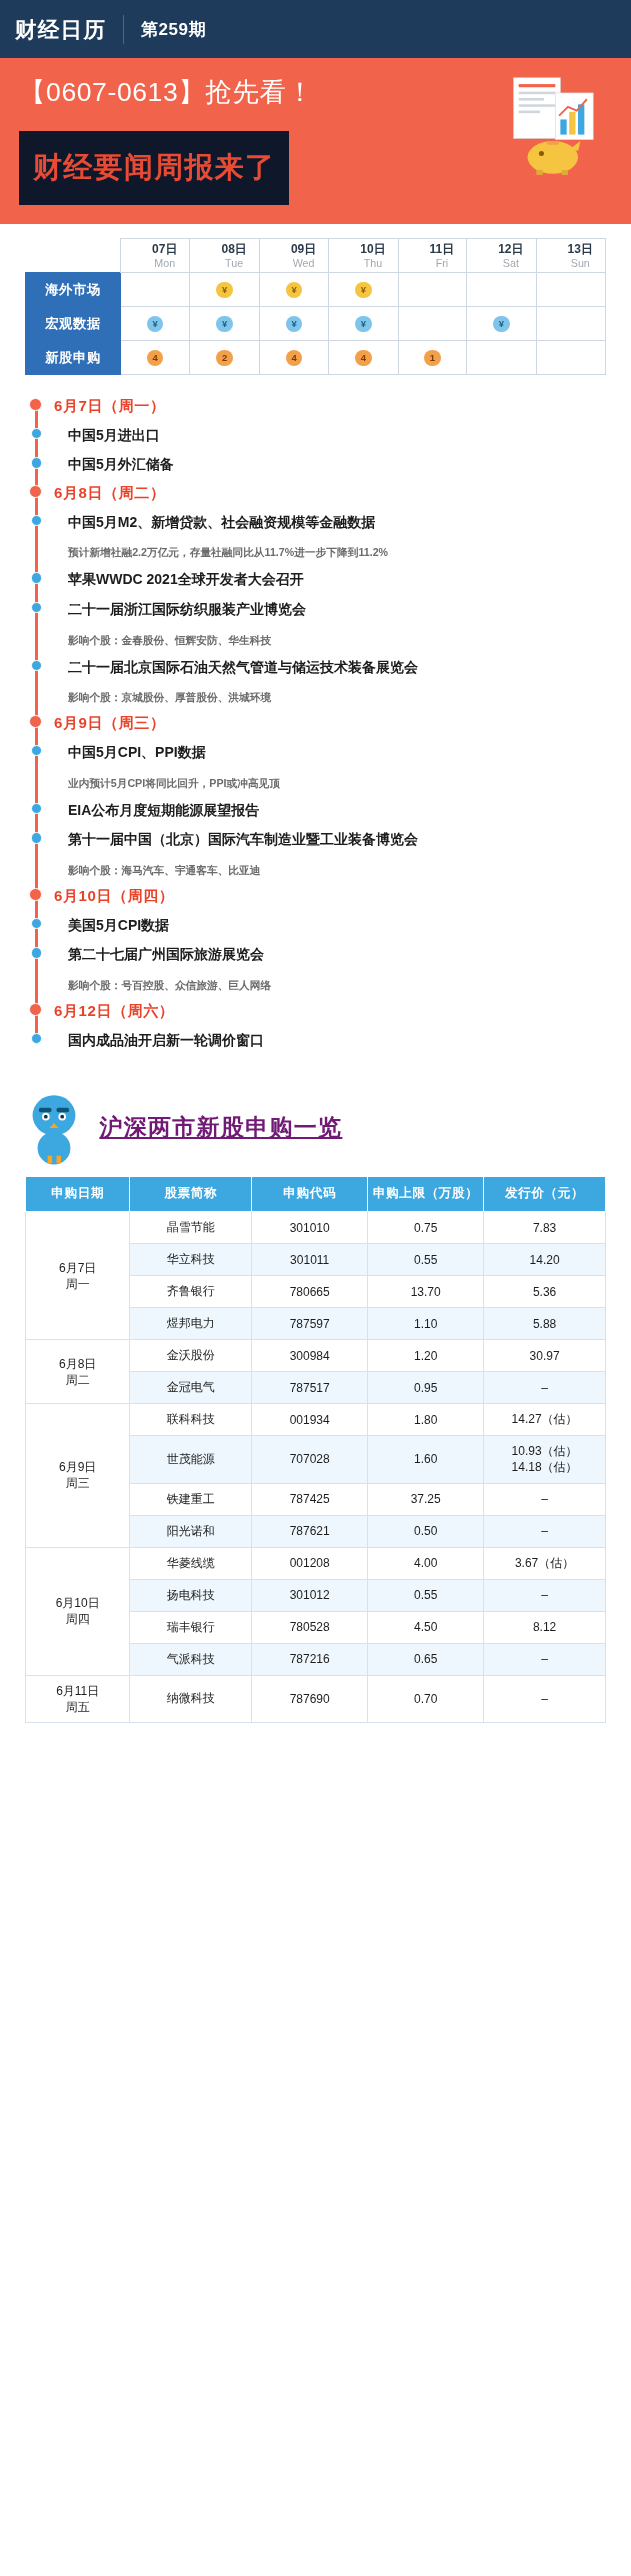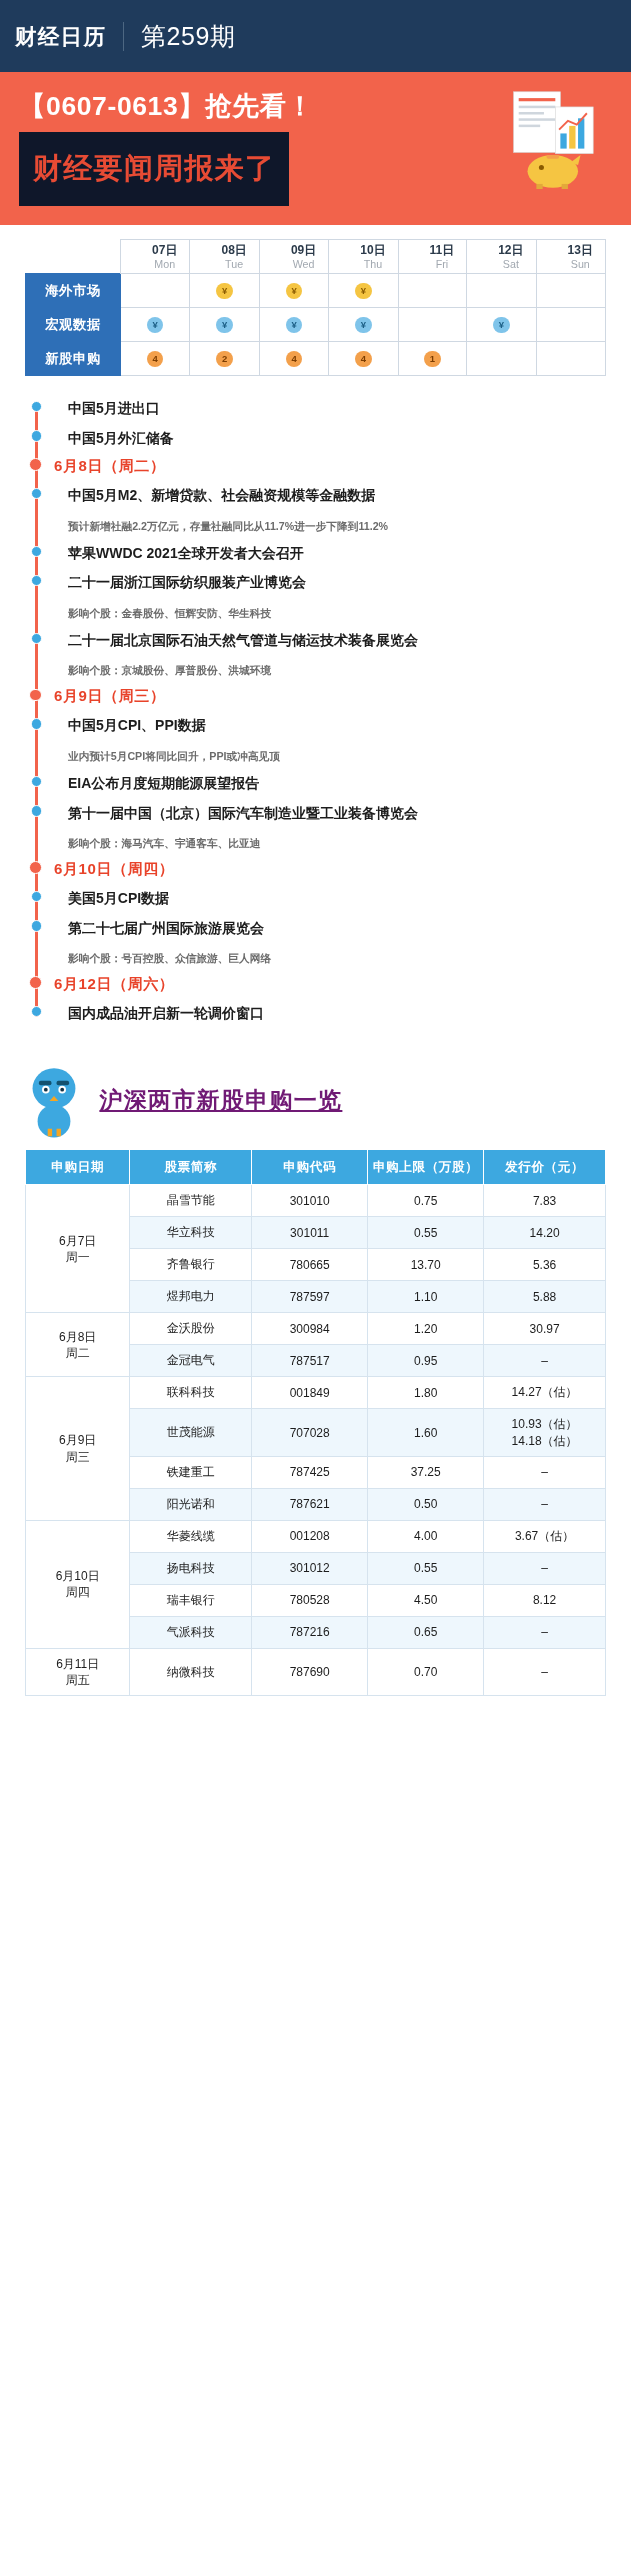--- a/index.html
+++ b/index.html
@@ -7,52 +7,52 @@
   body {
     width:631px;
     font-family:"Liberation Sans","DejaVu Sans",sans-serif;
     background:#ffffff;
     color:#222;
   }
   .page { width:631px; position:relative; }
 
   
   .topbar {
-    height:72px;
+    height:58px;
     background:#1f3b5c;
     display:flex;
     align-items:center;
     padding:0 15px;
   }
   .topbar .logo {
     color:#ffffff;
     font-size:21.5px;
     font-weight:bold;
     letter-spacing:1.3px;
     font-family:"Liberation Serif","DejaVu Serif",serif;
   }
   .topbar .sep {
     width:1.9px; height:29px; background:#4d6782; margin:0 16.4px;
   }
   .topbar .issue {
-    color:#ffffff; font-size:25px; font-weight:normal; letter-spacing:0.6px;
+    color:#ffffff; font-size:17px; font-weight:bold; letter-spacing:0.6px;
   }
 
   .banner {
     background:#f2634b;
     padding:16.4px 19px 19px 19px;
     position:relative;
     min-height:126px;
   }
   .banner .line1 {
     color:#ffffff;
     font-size:26.5px;
-    font-weight:bold;
+    font-weight:normal;
     letter-spacing:0.6px;
-    margin-bottom:8px;
+    margin-bottom:21px;
   }
   .banner .line2 {
     display:inline-block;
     background:#0f172a;
     color:#e74b34;
     font-size:29px;
     font-weight:bold;
     padding:17px 14px;
     letter-spacing:1.3px;
   }
@@ -238,20 +238,24 @@
           <td></td>
         </tr>
       </tbody>
     </table>
   </div>
 
   <div class="timeline">
     <div class="tl-inner">
       <div class="tl-rail"></div>
 
+      <div class="date-row">
+        <span class="dot"></span>
+        <span class="date-text">6月7日（周一）</span>
+      </div>
       <div class="item">
         <span class="dot"></span>
         <div class="item-title">中国5月进出口</div>
       </div>
       <div class="item">
         <span class="dot"></span>
         <div class="item-title">中国5月外汇储备</div>
       </div>
 
       <div class="date-row">
@@ -388,21 +392,21 @@
         <tr class="alt">
           <td>金冠电气</td>
           <td>787517</td>
           <td>0.95</td>
           <td>–</td>
         </tr>
 
         <tr>
           <td class="daycell" rowspan="4">6月9日<br>周三</td>
           <td>联科科技</td>
-          <td>001849</td>
+          <td>001934</td>
           <td>1.80</td>
           <td>14.27（估）</td>
         </tr>
         <tr class="alt">
           <td>世茂能源</td>
           <td>707028</td>
           <td>1.60</td>
           <td class="two-line">10.93（估）<br>14.18（估）</td>
         </tr>
         <tr>

